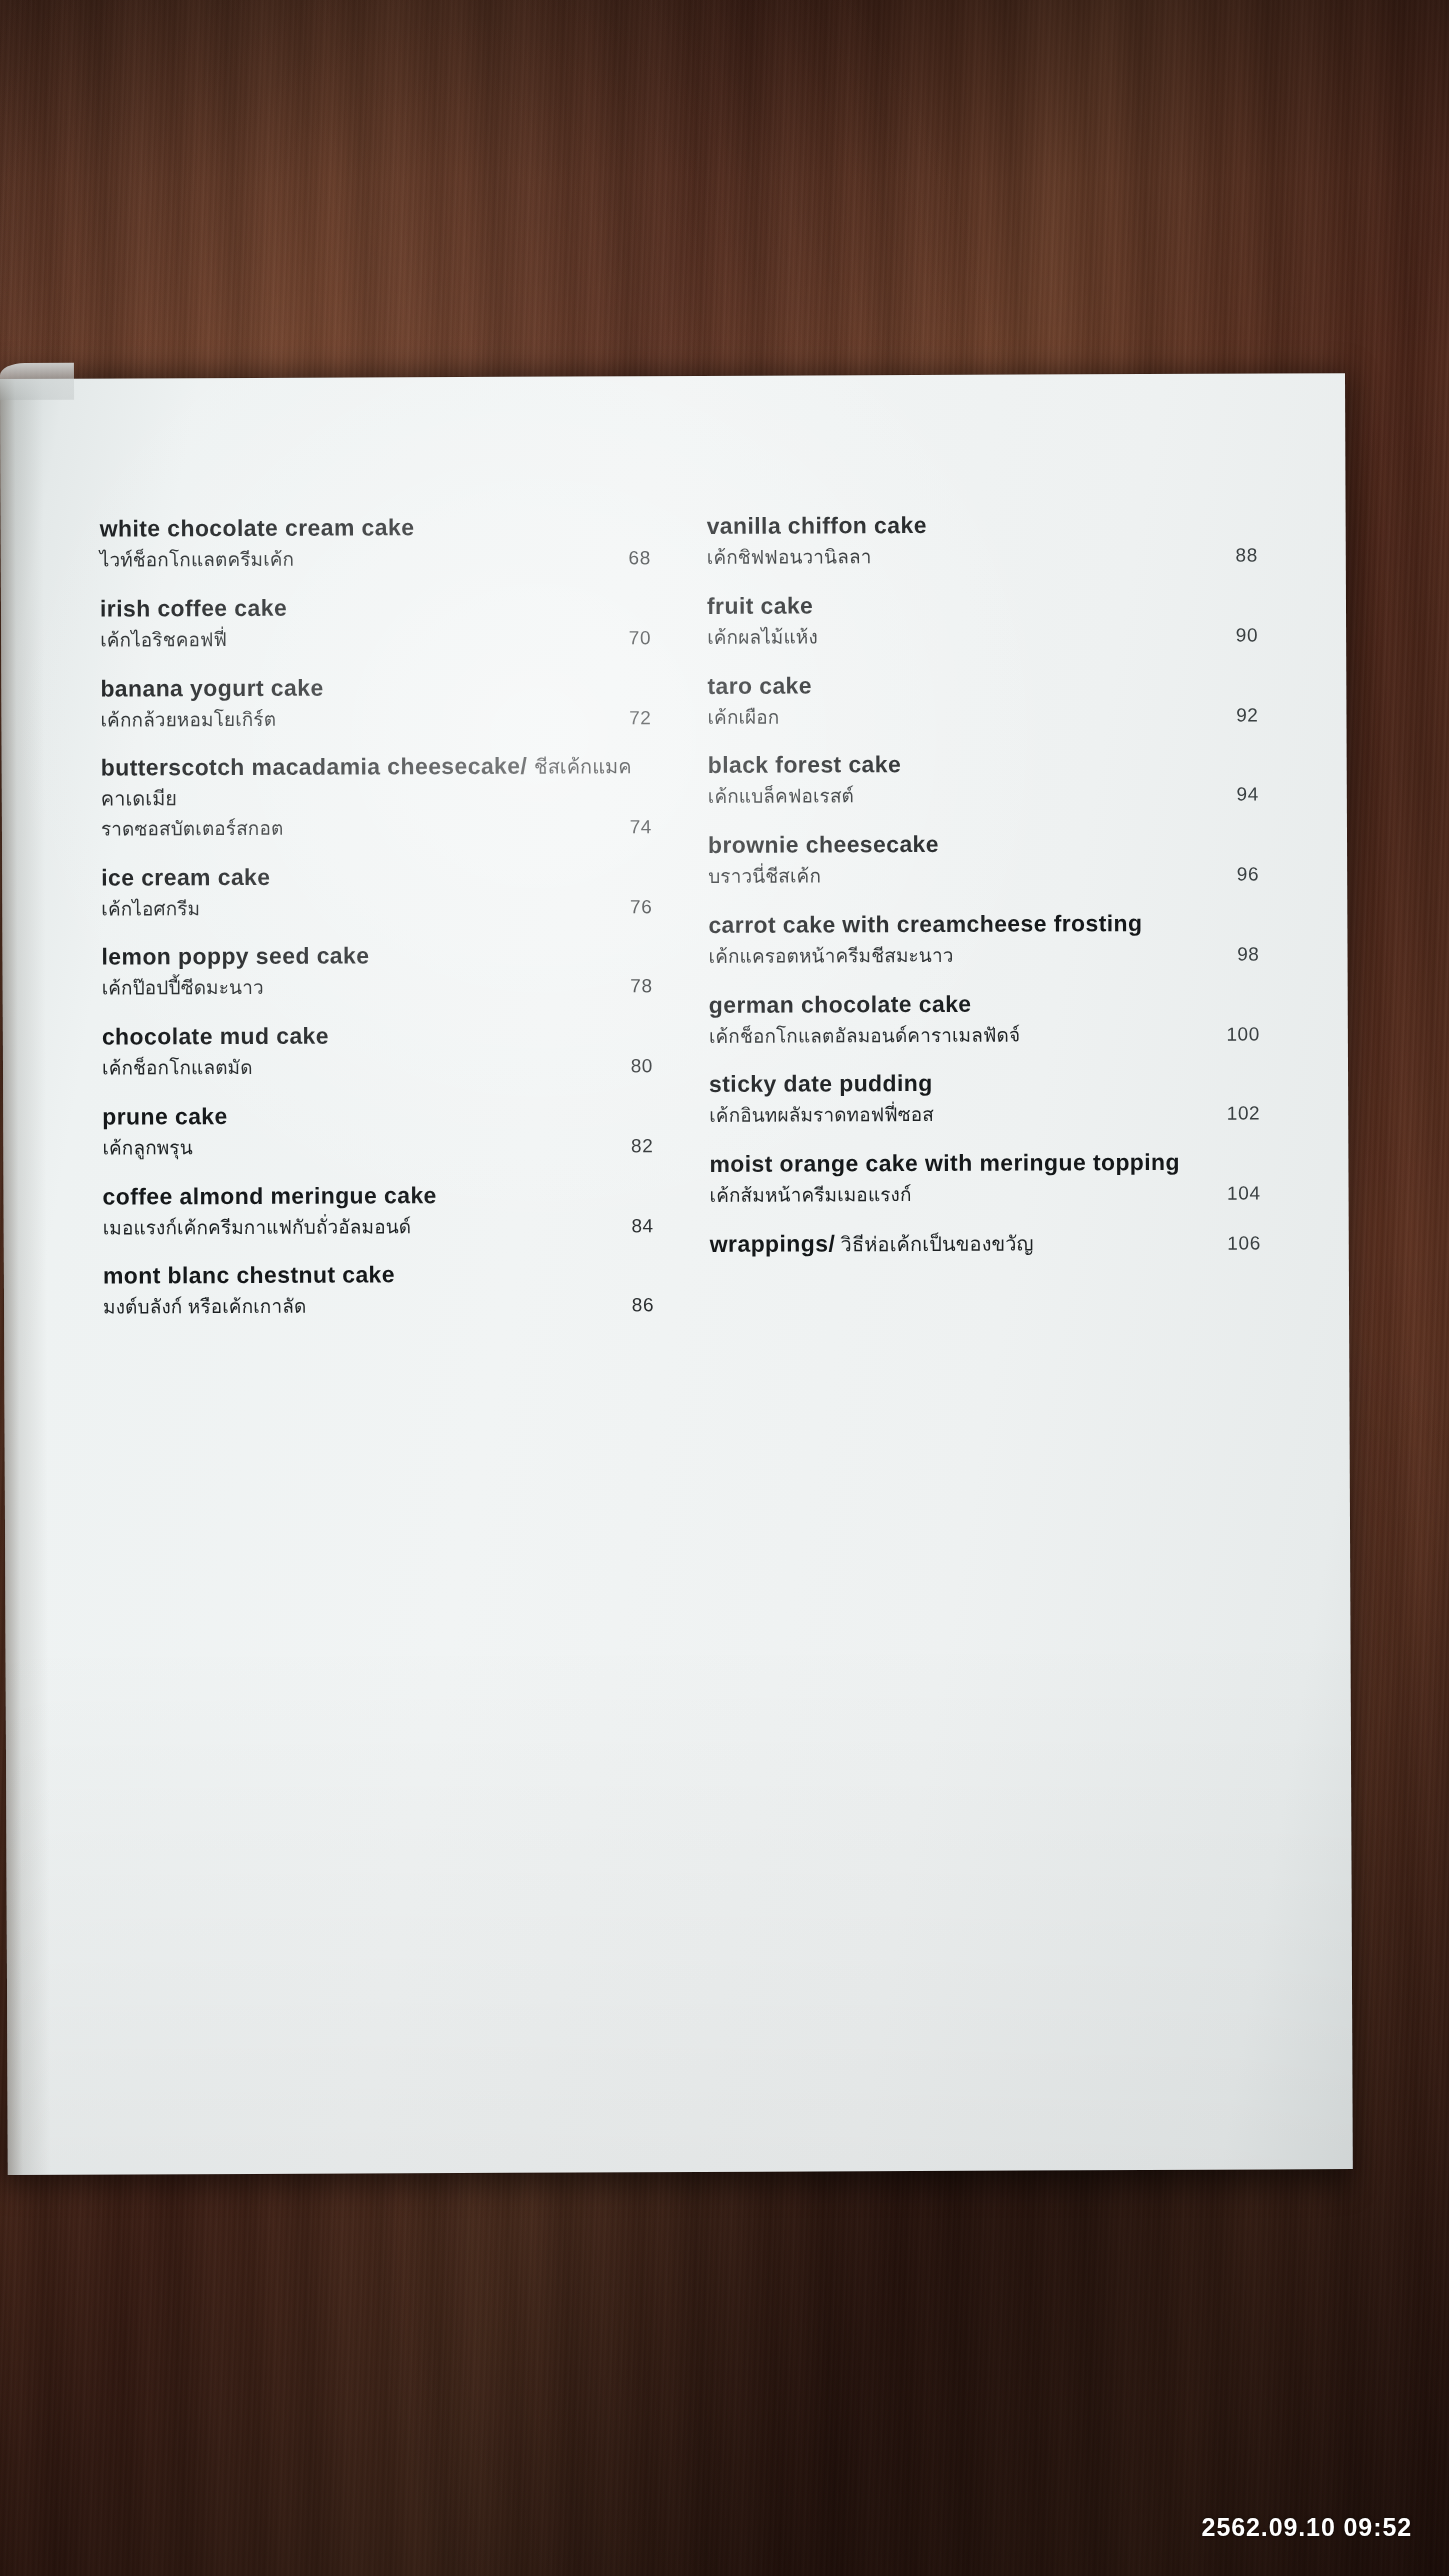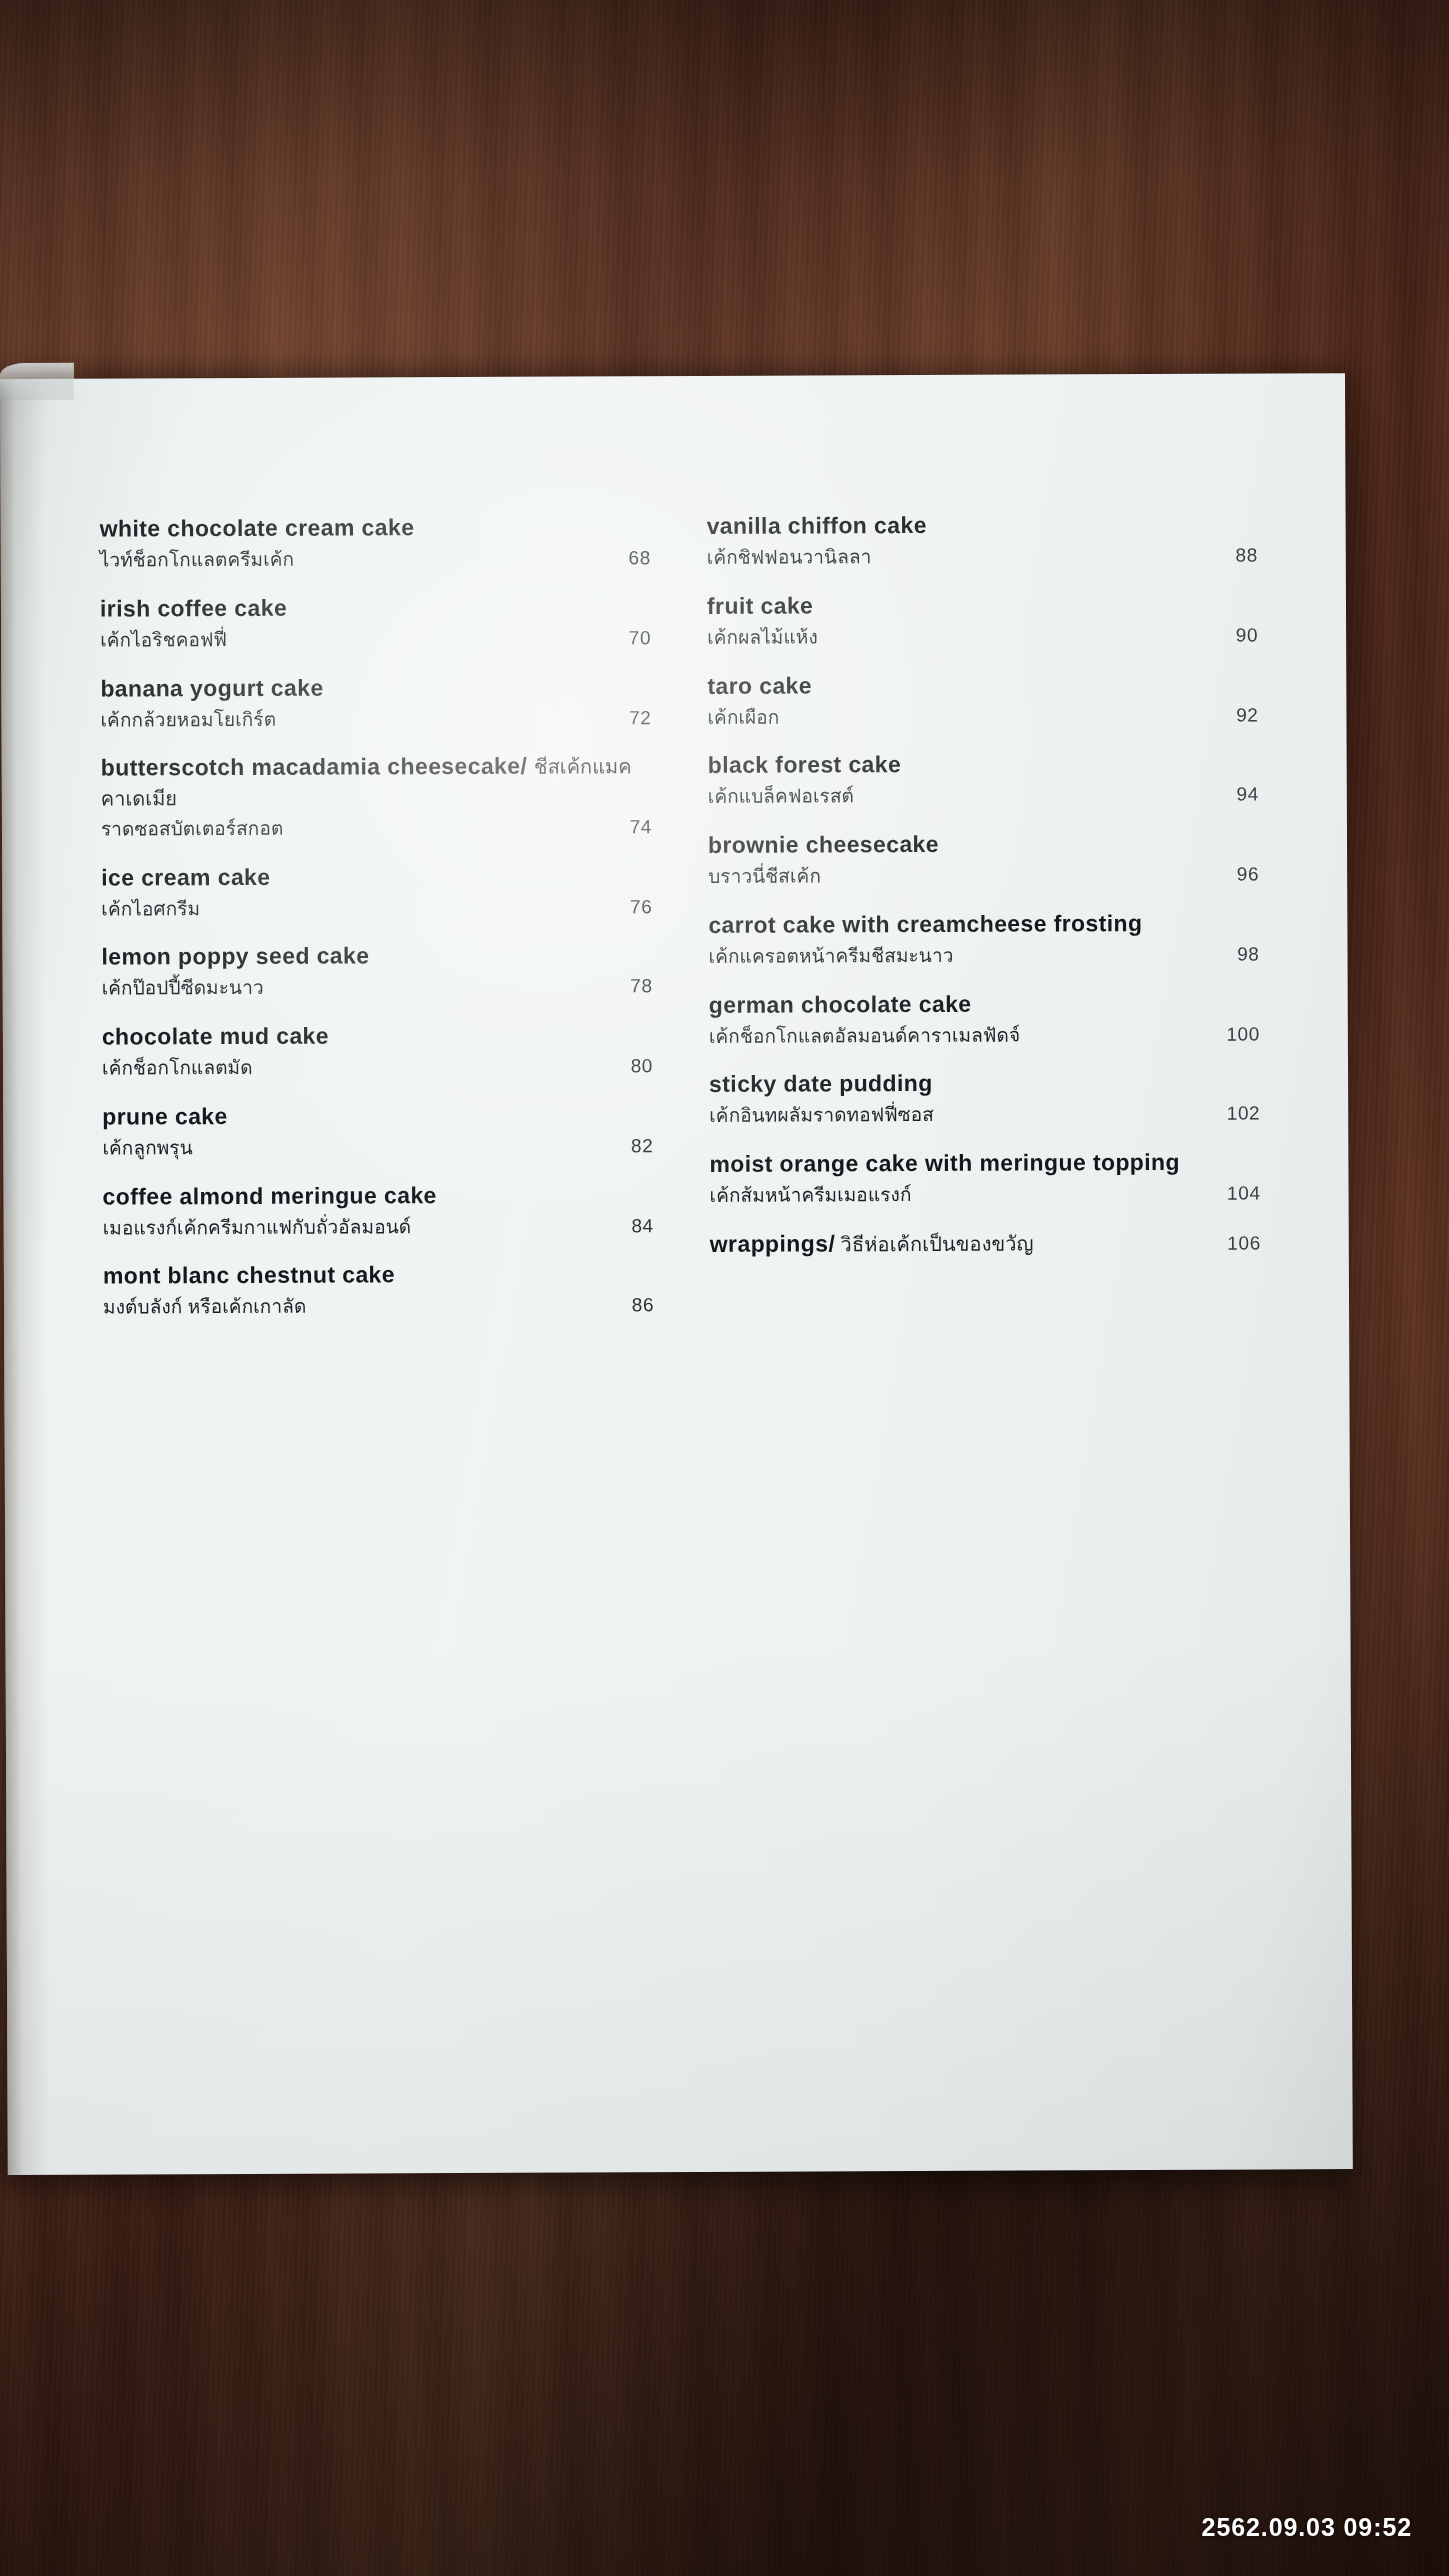--- a/index.html
+++ b/index.html
@@ -338,14 +338,14 @@
           <div class="page-no">106</div>
         </div>
       </div>
 
     </div>
   </div>
 
   <div class="page-sheen"></div>
 </div>
 
-<div class="timestamp">2562.09.03 09:52</div>
+<div class="timestamp">2562.09.10 09:52</div>
 
 
 </body></html>

